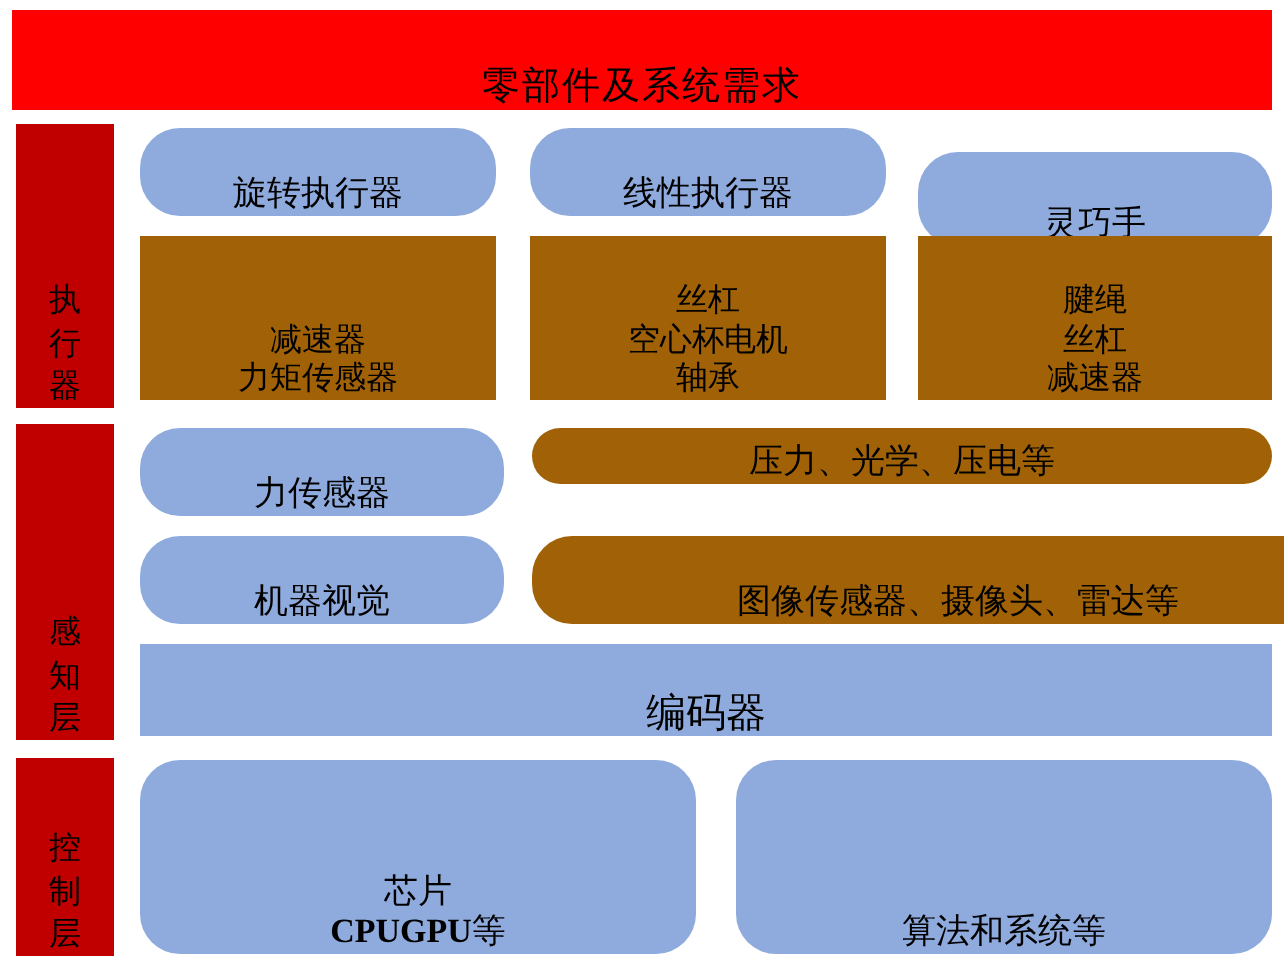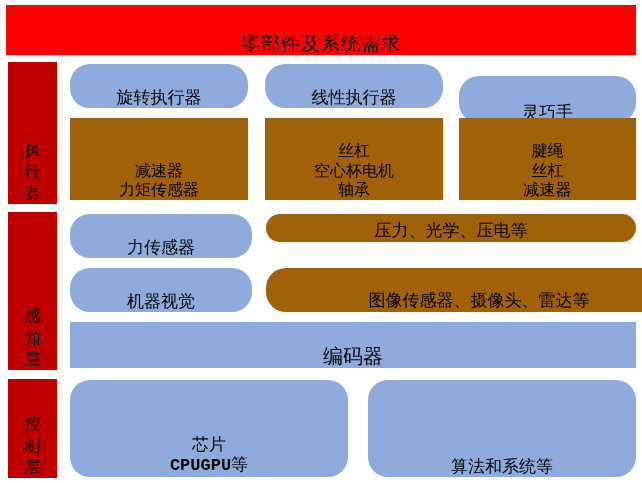--- a/index.html
+++ b/index.html
@@ -62,21 +62,21 @@
 
   
   .tile-dark  { background: #8faadc; }
   .tile-light { background: #a16207; font-family: Liberation Serif, serif; }
 
   .t-main  { font-size: 17px; border-radius: 20px; }
   .t-multi { font-size: 16px; }
   .t-wide  { font-size: 20px; }
 
   .mono-bold {
-    font-family: Liberation Mono, monospace;
+    font-family: Liberation Serif, serif;
     font-weight: bold;
     font-size: 17px;
   }
 
   
   .r1c1 { left: 70px;  top: 64px; width: 178px; height: 44px; }
   .r1c2 { left: 265px; top: 64px; width: 178px; height: 44px; }
   .r1c3 { left: 459px; top: 76px; width: 177px; height: 47px; }
 
   

